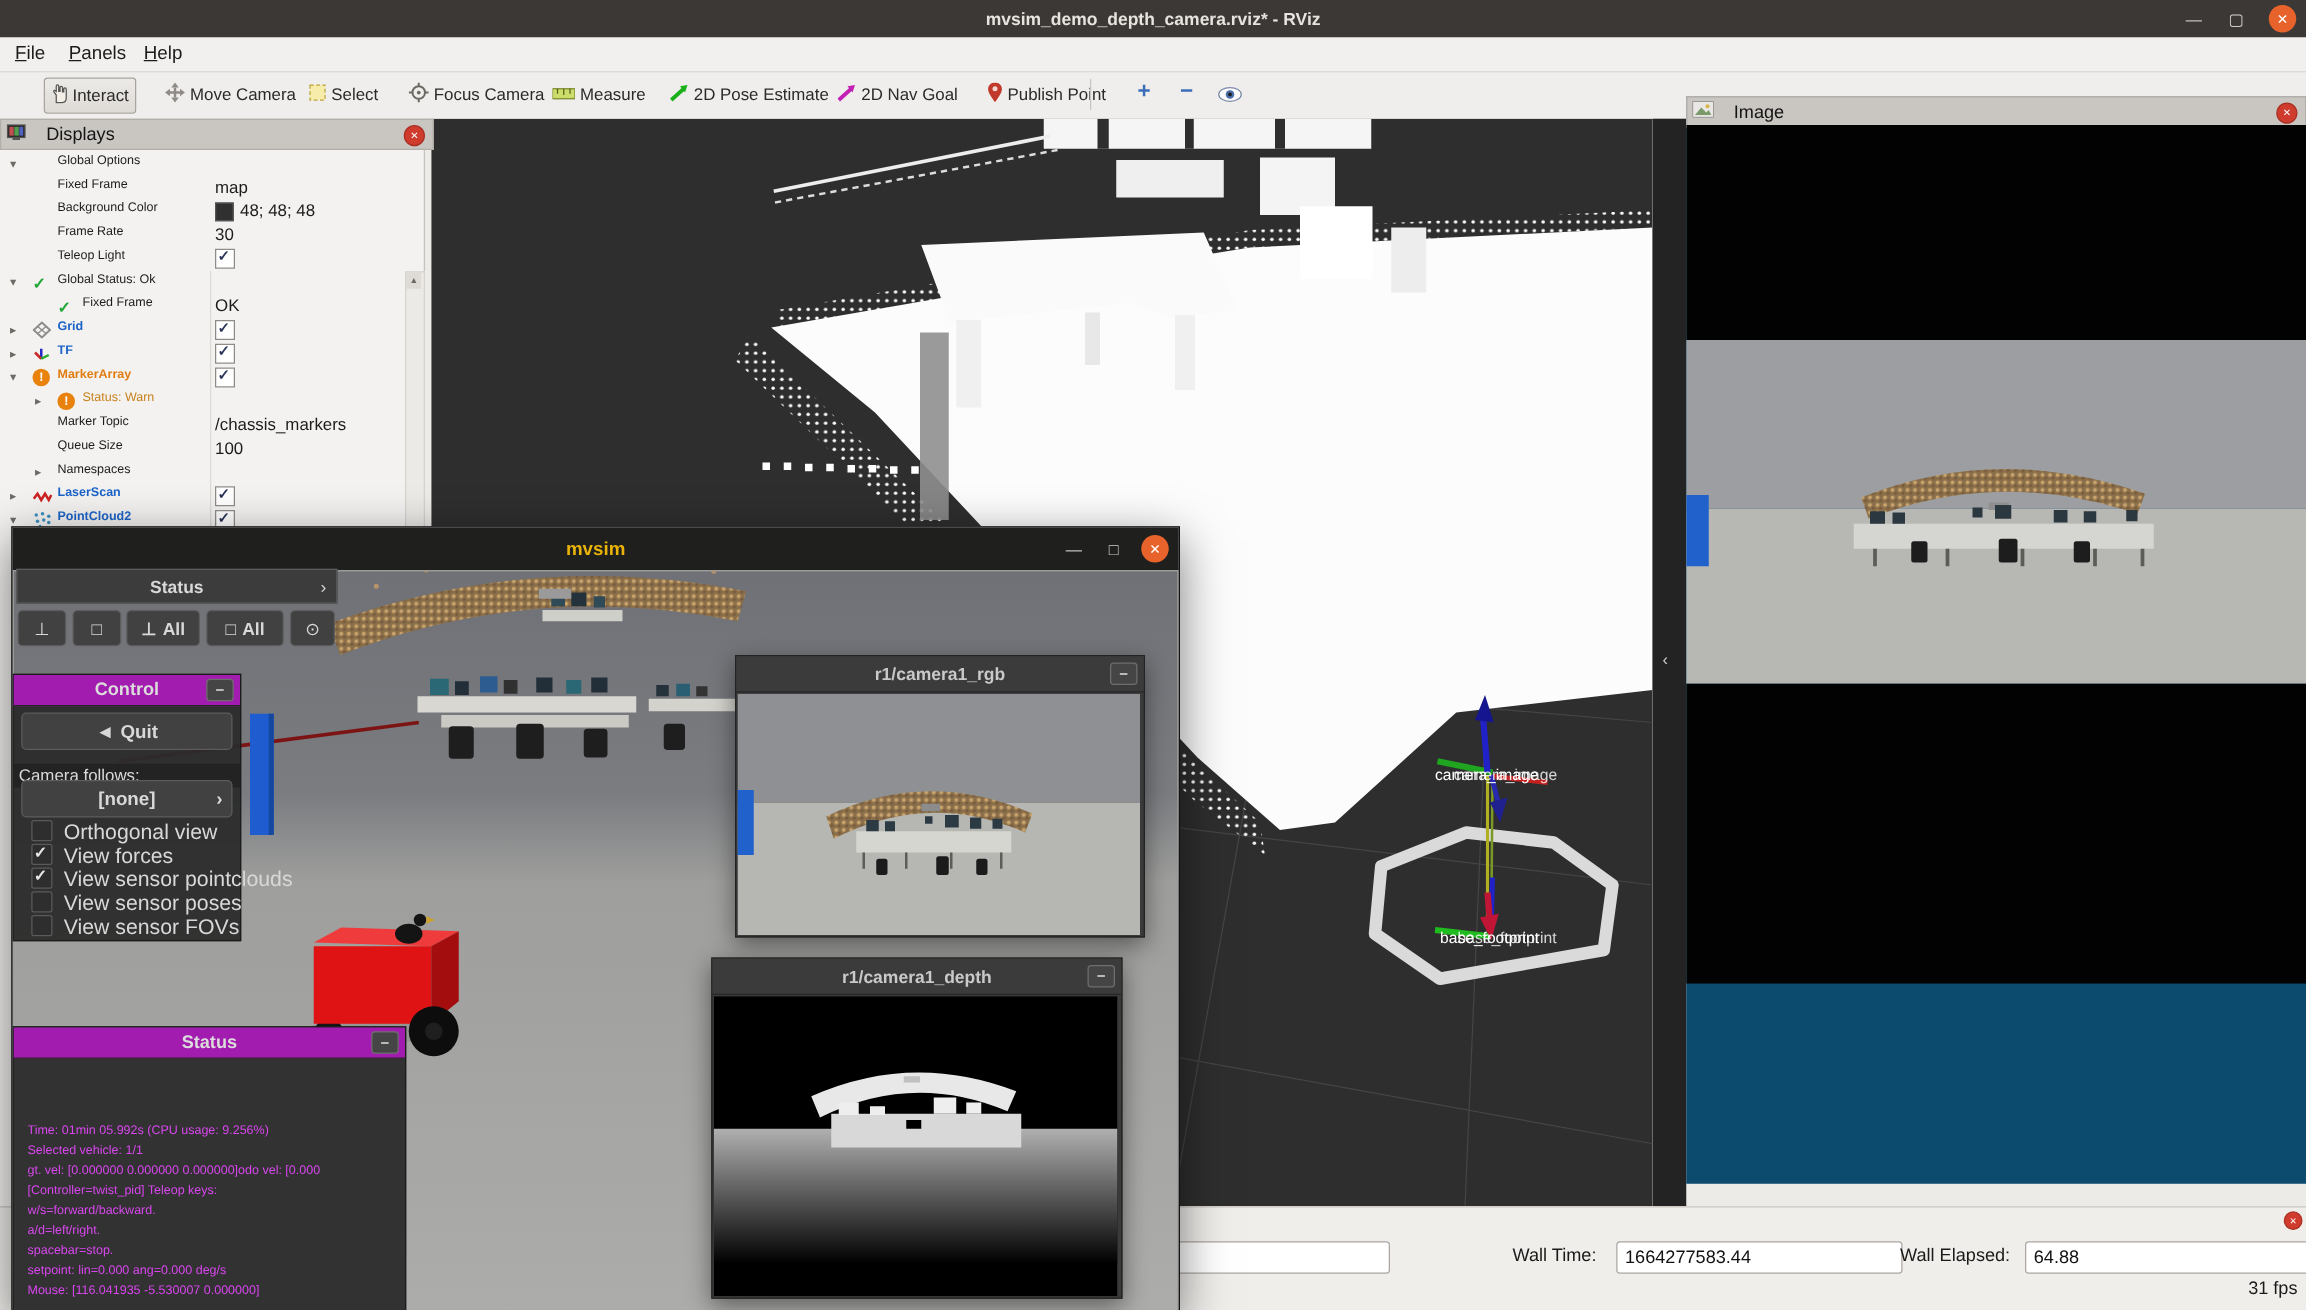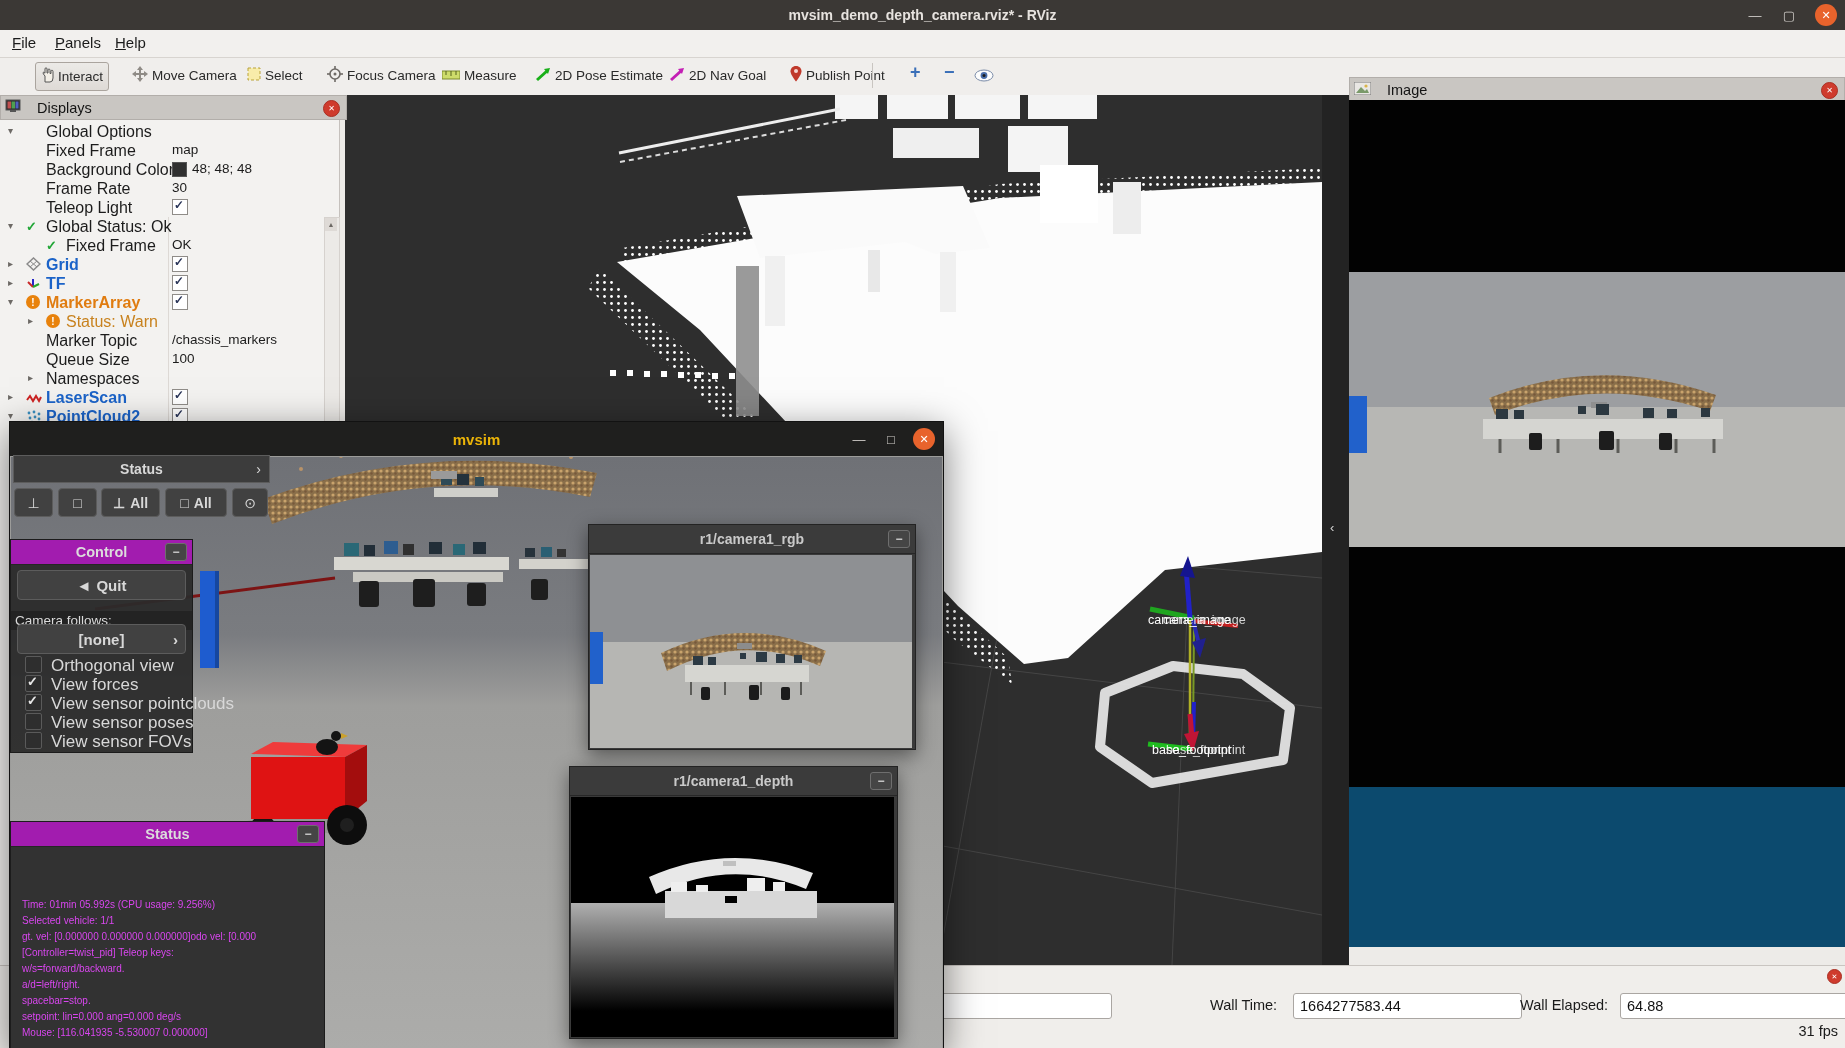--- a/index.html
+++ b/index.html
@@ -29,21 +29,21 @@
   .panel-h{position:absolute;height:23px;background:#c9c6c2;border:1px solid #b2aeaa;
            display:flex;align-items:center;gap:16px;padding:0 4px;font-size:14.5px;color:#141414;}
   .closebtn{position:absolute;width:15px;height:15px;border-radius:50%;background:#cf3b2d;
             color:#fff;font-size:8px;display:flex;align-items:center;justify-content:center;
             border:1px solid #a92f23;}
   .displays{position:absolute;left:0;top:95px;width:339px;height:870px;background:#f3f2f0;
             border-right:1px solid #c5c1bd;}
   .trow{position:absolute;left:0;width:322px;height:19px;}
   .exp{position:absolute;top:3px;font-size:10px;color:#6d6a66;}
   .ti{position:absolute;top:2px;width:16px;height:15px;}
-  .tl{position:absolute;top:1px;font-size:16px;color:#1c1c1c;white-space:nowrap;}
+  .tl{position:absolute;top:1px;font-size:10px;color:#1c1c1c;white-space:nowrap;}
   .tl.blue{color:#1b63c8;font-weight:bold;}
   .tl.orangeb{color:#e07c10;font-weight:bold;}
   .tl.orange{color:#c8821e;}
   .tv{position:absolute;left:172px;top:1px;font-size:13.5px;color:#1c1c1c;white-space:nowrap;}
   .cb{position:absolute;left:172px;top:1px;width:14px;height:14px;background:#fff;border:1px solid #8f8c88;}
   .cb i{font-style:normal;font-size:12px;font-weight:bold;color:#2a3558;position:absolute;left:1px;top:-2px;}
   .colsep{position:absolute;left:168px;top:122px;width:1px;height:296px;background:#ddd9d5;}
   .sb{position:absolute;left:324px;top:122px;width:14px;height:296px;background:#eceae7;border:1px solid #d6d2ce;}
   .sb .up{position:absolute;left:0;top:0;width:12px;height:13px;background:#dedad6;color:#6c6864;
           font-size:7px;display:flex;align-items:center;justify-content:center;}

